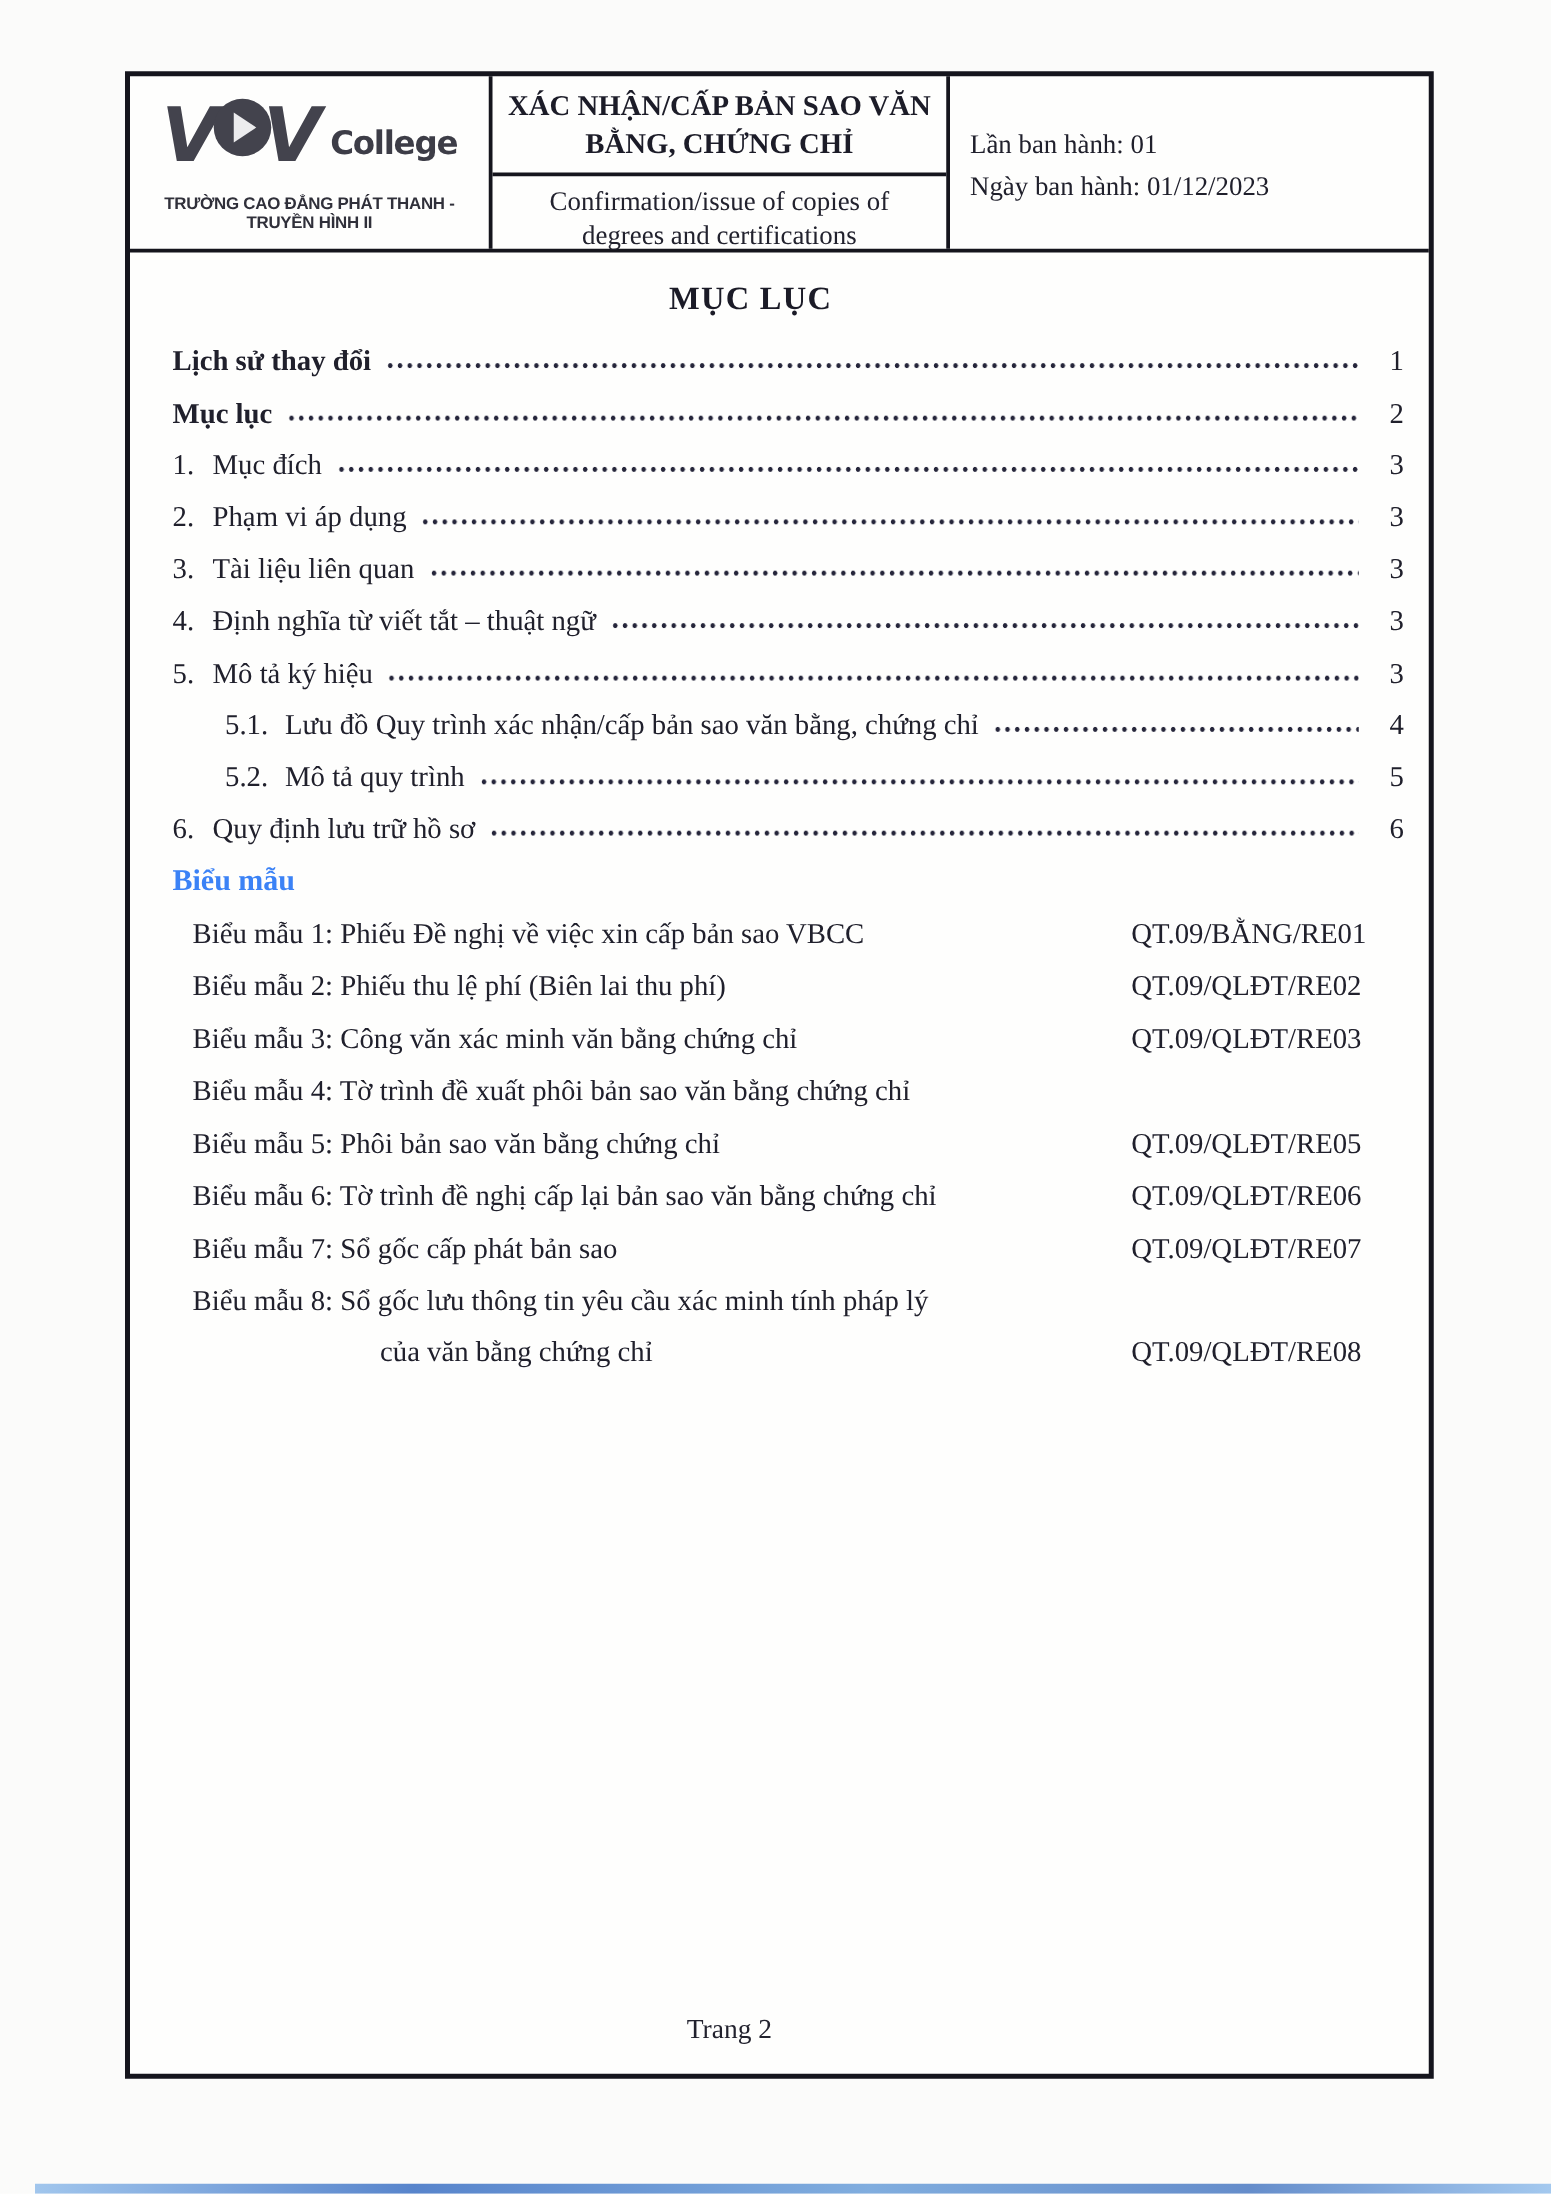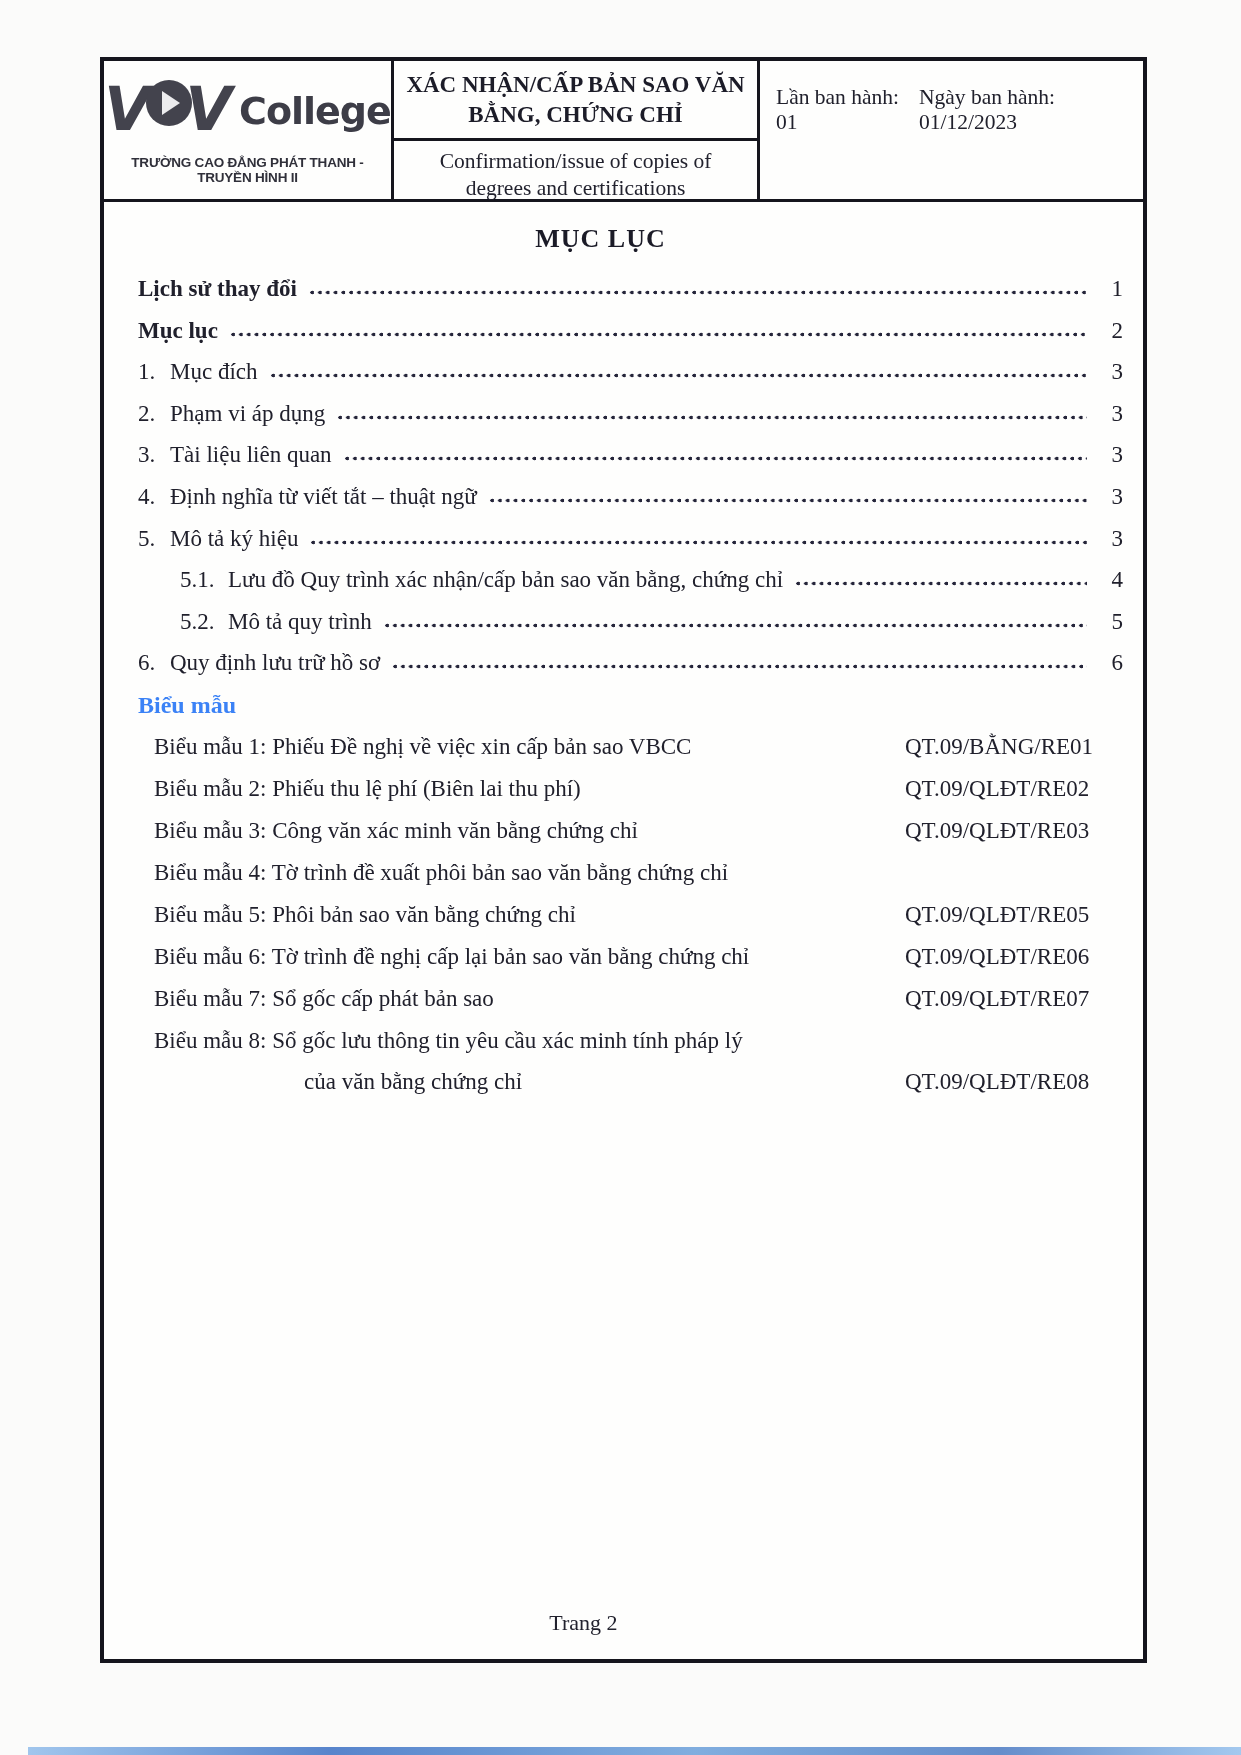--- a/index.html
+++ b/index.html
@@ -38,42 +38,42 @@
   .vov-o{
     display:inline-block;width:46px;height:46px;border-radius:50%;
     background:#43434d;position:relative;vertical-align:4px;margin:0 -6px 0 -2px;
   }
   .vov-o .tri{
     position:absolute;left:16px;top:11px;width:0;height:0;
     border-left:18px solid #ececee;
     border-top:12px solid transparent;border-bottom:12px solid transparent;
   }
   .college{
-    font-family:"DejaVu Sans", sans-serif;font-weight:700;font-size:38px;
+    font-family:"DejaVu Sans", sans-serif;font-weight:700;font-size:26px;
     color:#3d3d47;margin-left:10px;letter-spacing:-1px;vertical-align:6px;
   }
   .logo-tagline{
     position:absolute;left:0;right:0;bottom:14px;
     font-family:"Liberation Sans", sans-serif;font-weight:700;font-size:13.5px;
     letter-spacing:-0.2px;color:#30303a;
   }
   .title-cell{
     width:366px;border-right:3px solid #15151d;box-sizing:border-box;
     display:flex;flex-direction:column;
   }
   .title-vi{
     font-weight:bold;font-size:23px;line-height:1.32;text-align:center;
     padding:9px 12px 7px;border-bottom:3px solid #15151d;color:#1c1c28;
   }
   .title-en{
     font-size:21.5px;line-height:1.28;text-align:center;padding:7px 14px 4px;color:#22222e;
   }
   .issue-cell{
-    flex:1;display:flex;flex-direction:row;justify-content:center;
-    padding:24px 10px 0 16px;gap:9px;font-size:21.5px;color:#20202c;
+    flex:1;display:flex;flex-direction:column;justify-content:center;
+    padding:4px 10px 0 16px;gap:9px;font-size:21.5px;color:#20202c;
   }
 
   
   .doc-body{position:relative;padding:12px 20px 0 34px;height:1440px;box-sizing:border-box;}
   .toc-title{
     text-align:center;font-weight:bold;font-size:26px;letter-spacing:1px;
     margin:10px 60px 14px 0;color:#1b1b27;
   }
   .toc-row{
     display:flex;align-items:baseline;height:41.6px;line-height:41.6px;

